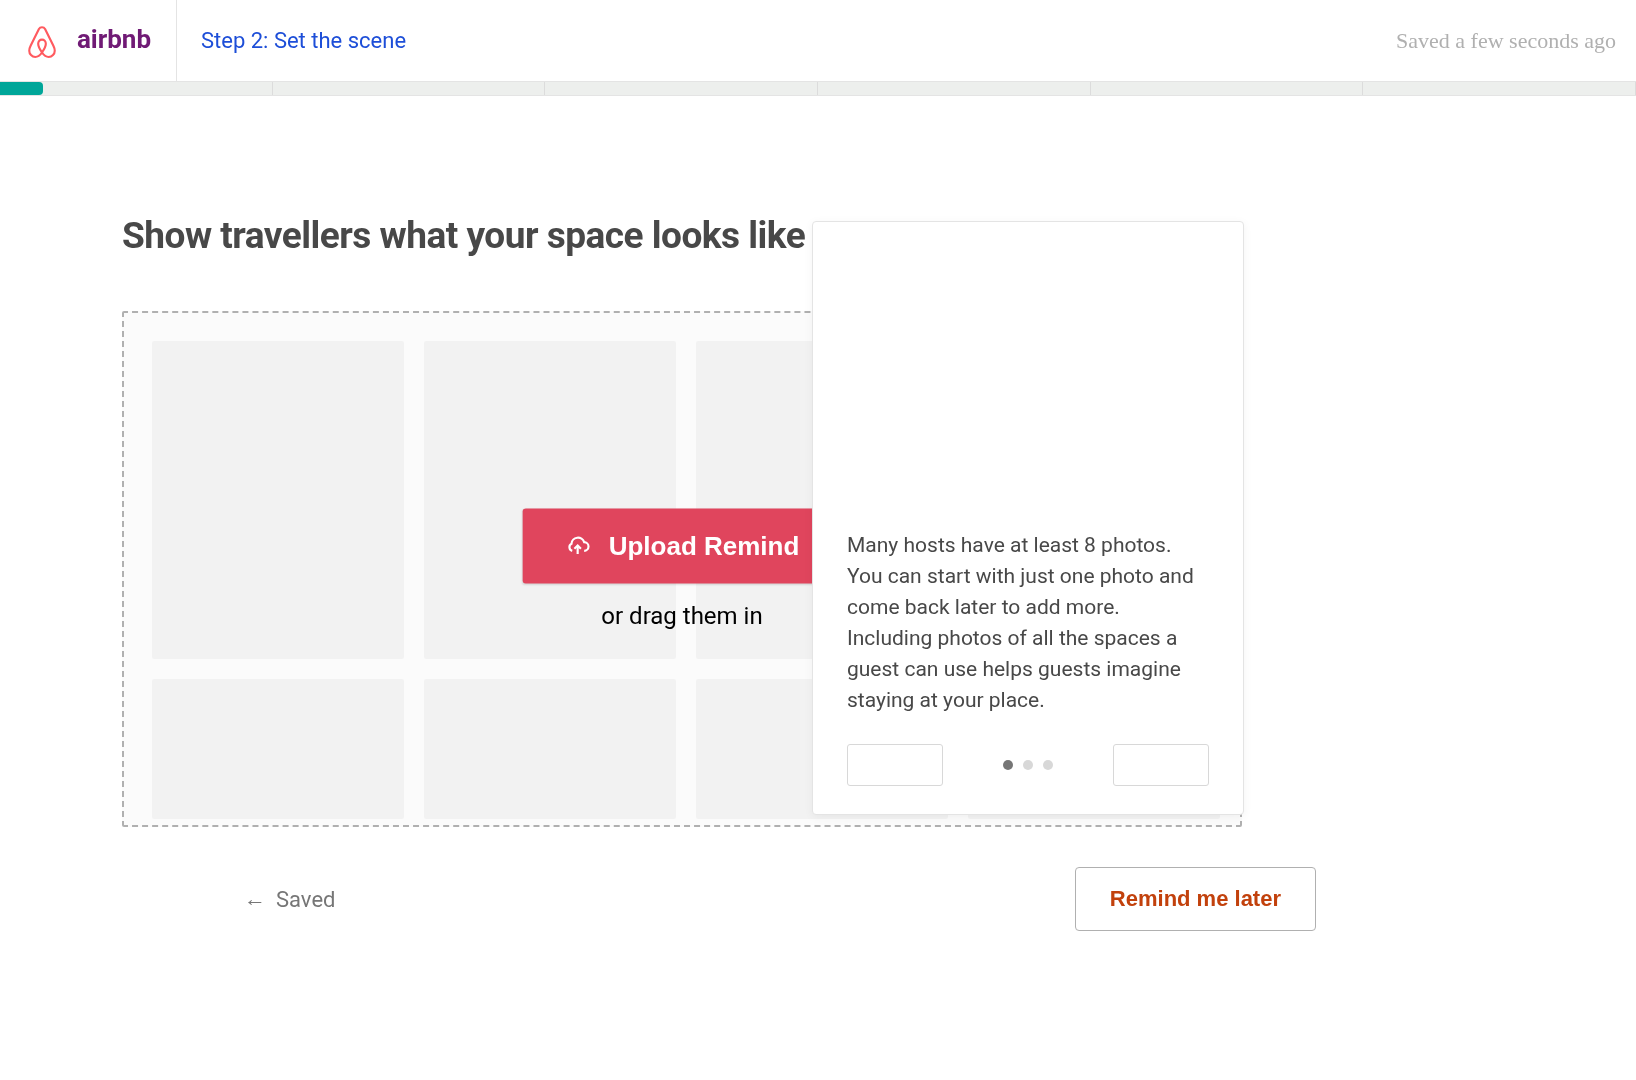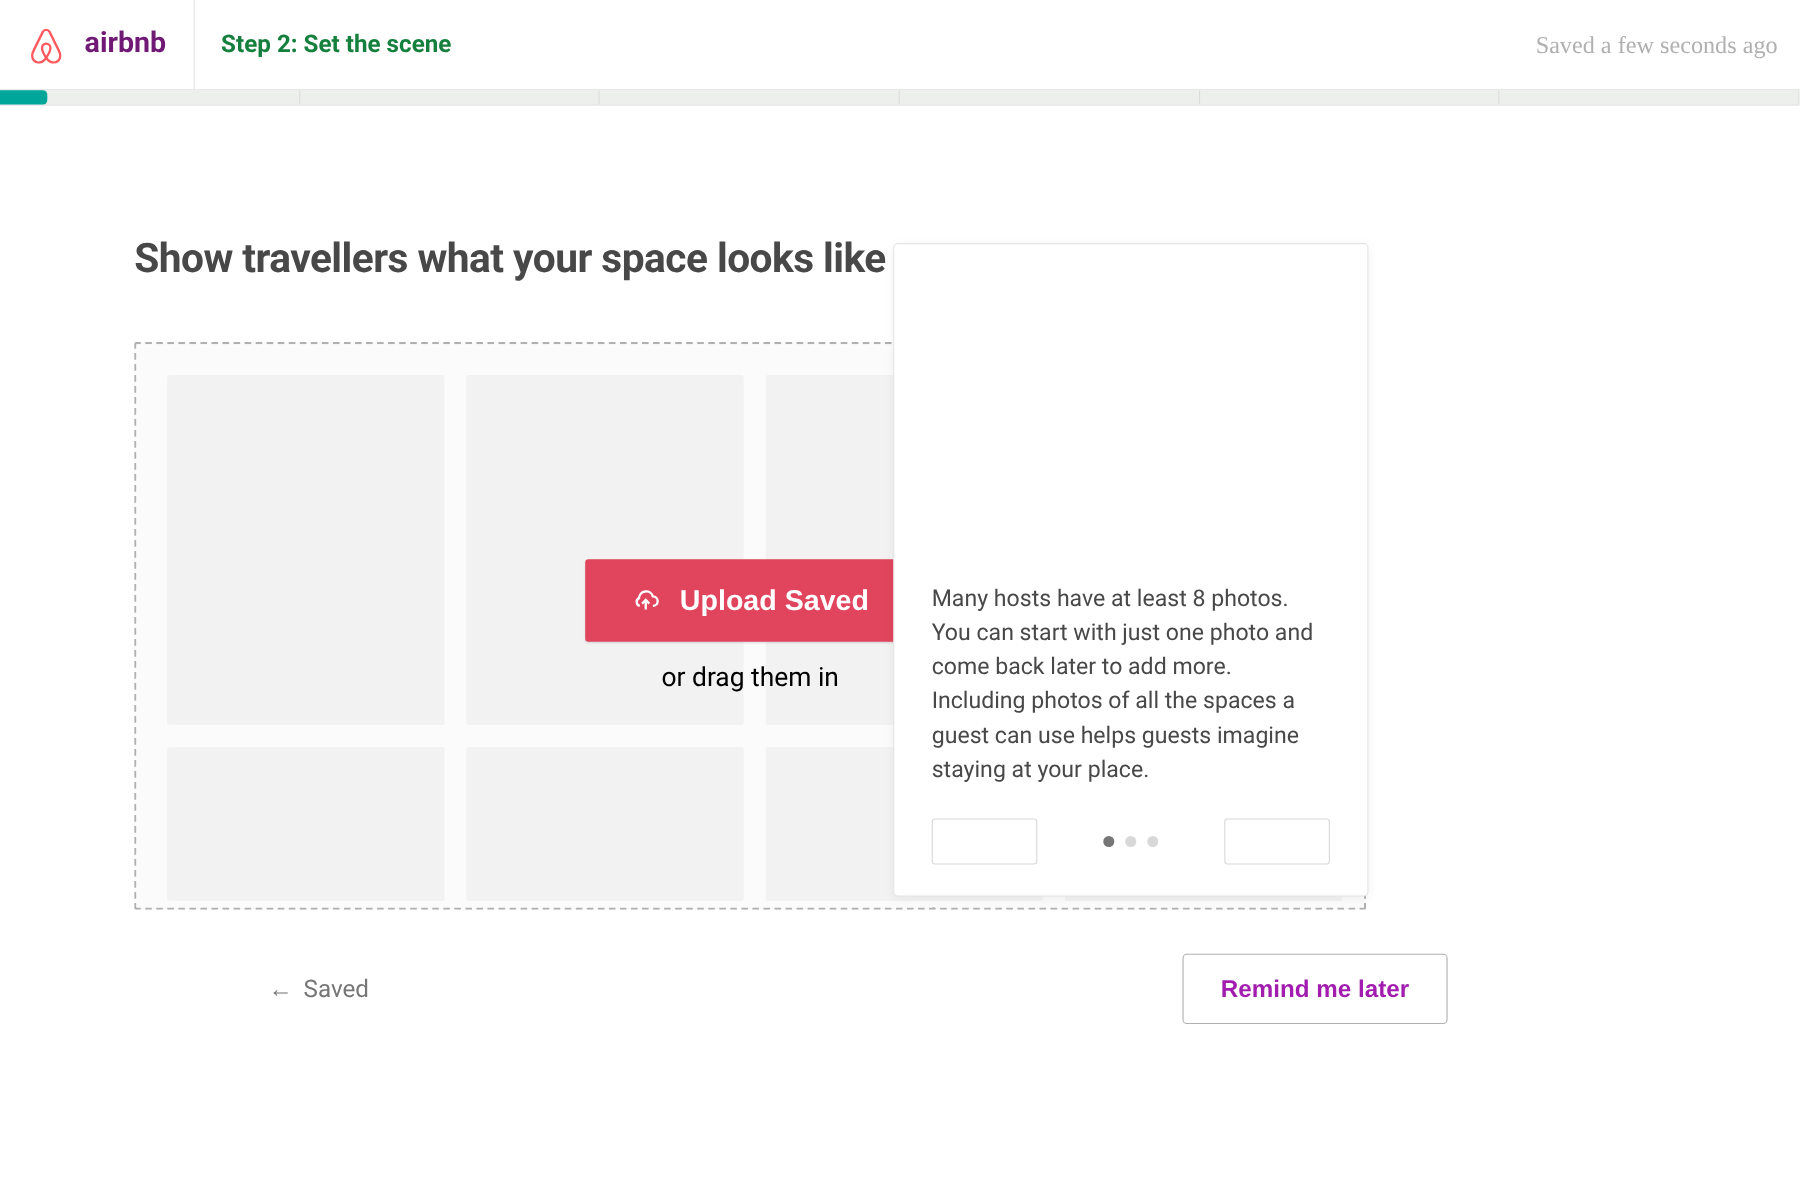--- a/index.html
+++ b/index.html
@@ -31,22 +31,22 @@
   align-items: flex-start;
   gap: 18px;
   color: #701a75;
   font-weight: 700;
   font-size: 26px;
 }
 .logo svg { width: 34px; height: 34px; }
 .step-title {
   padding-left: 24px;
   font-size: 22px;
-  color: #15803d;
-  font-weight: 700;
+  color: #1d4ed8;
+  font-weight: 400;
 }
 .saved-text {
   margin-left: auto;
   padding-right: 20px;
   color: #b0b0b0;
   font-size: 22px;
   font-family: Liberation Serif, serif;
 }
 .progress-row {
   height: 14px;
@@ -199,21 +199,21 @@
   gap: 10px;
   cursor: pointer;
 }
 .remind-btn {
   background: #fff;
   border: 1px solid #b0b0b0;
   border-radius: 4px;
   padding: 18px 34px;
   font-size: 22px;
   font-weight: 600;
-  color: #a21caf;
+  color: #c2410c;
   cursor: pointer;
 }
 .cursor {
   position: absolute;
   left: 723px;
   top: 510px;
   z-index: 10;
   pointer-events: none;
 }
 .cursor svg { width: 18px; height: 26px; }
@@ -261,21 +261,21 @@
         <div class="placeholder-tile row2"></div>
         <div class="placeholder-tile row2"></div>
       </div>
       <div class="upload-center">
         <button class="upload-btn">
           <svg viewBox="0 0 24 24" fill="none" stroke="#fff" stroke-width="2">
             <path d="M18 16a4 4 0 0 0 0-8 6 6 0 0 0-11.7 1.5A3.5 3.5 0 0 0 7 16"></path>
             <path d="M12 12v7"></path>
             <path d="M9 14l3-3 3 3"></path>
           </svg>
-          <span>Upload Saved</span>
+          <span>Upload Remind</span>
         </button>
         <div class="drag-hint">or drag them in</div>
       </div>
 
       <div class="cursor">
         <svg viewBox="0 0 12 19">
           <path d="M0 0 L0 15 L3.5 12 L6 18 L8 17 L5.5 11 L10 11 Z" fill="#000" stroke="#fff" stroke-width="1"></path>
         </svg>
       </div>
     </div>

